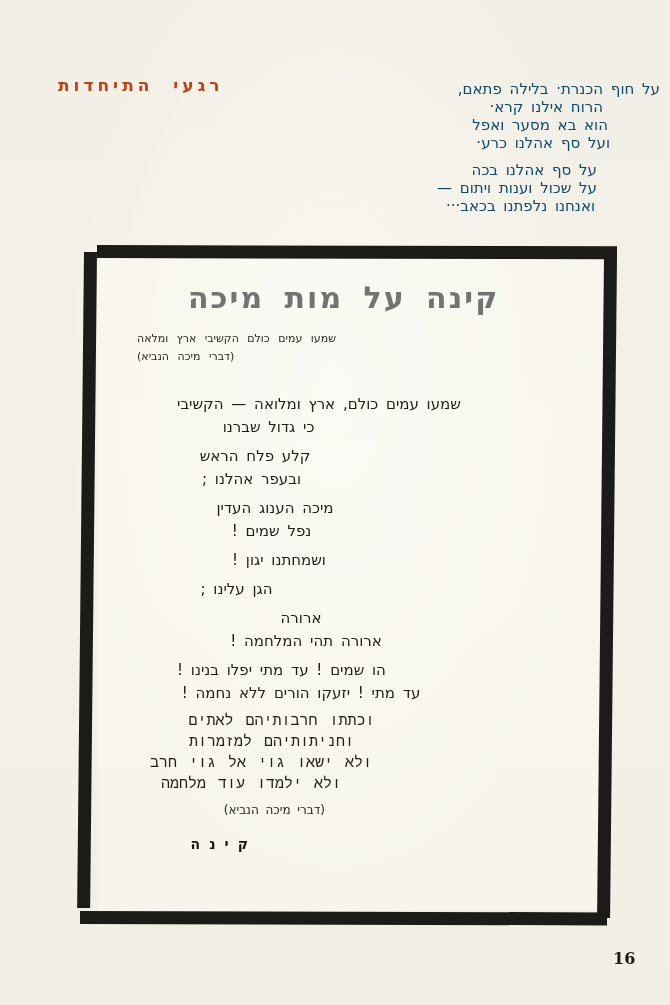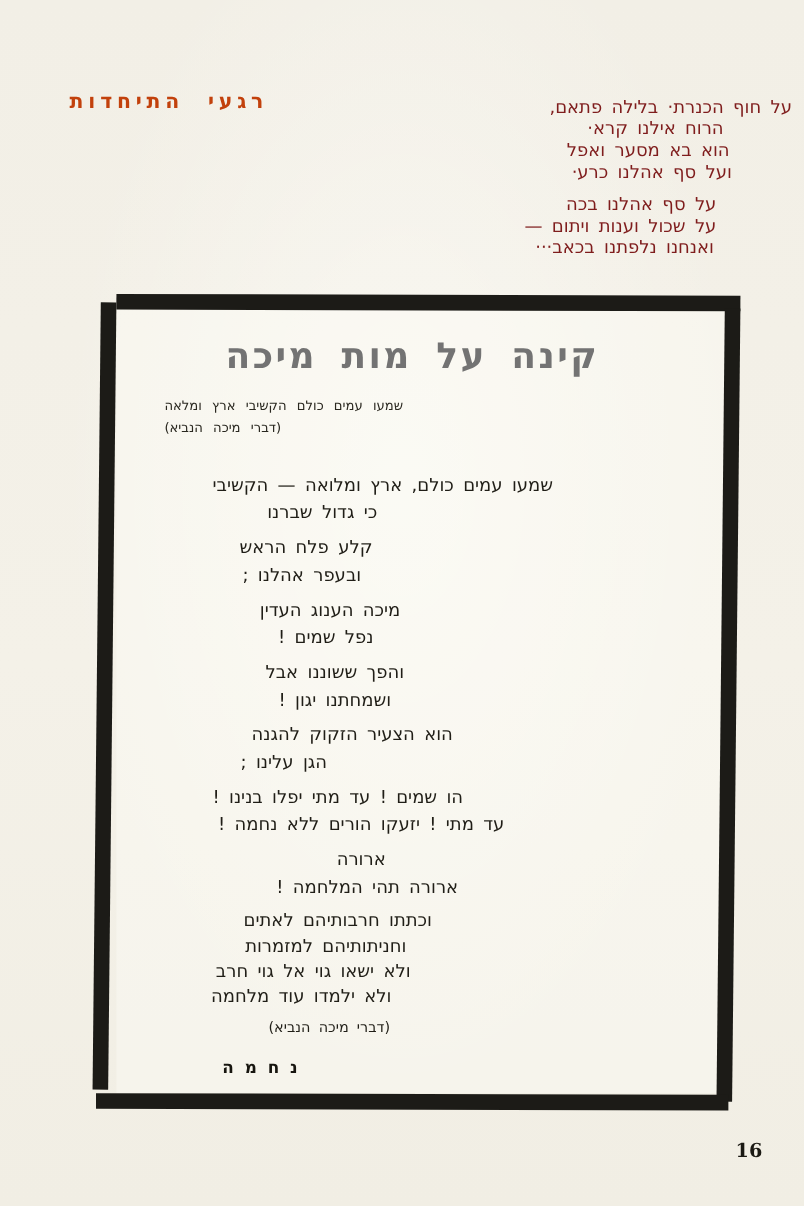--- a/index.html
+++ b/index.html
@@ -22,21 +22,21 @@
     position: absolute; left: 58px; top: 45px;
     font-size: 17px; font-weight: bold;
     letter-spacing: 4px; word-spacing: 10px;
     color: #c2410c; white-space: nowrap; margin-top: 30px;
   }
   
   .opening-poem {
     position: absolute; top: 80px; right: 10px;
     direction: rtl; text-align: right;
     font-size: 15px; line-height: 18px;
-    word-spacing: 3px; color: #7f1d1d;
+    word-spacing: 3px; color: #0c4a6e;
     white-space: nowrap;
   }
   .opening-poem .stanza { margin-bottom: 9px; }
   
   .bar { position: absolute; background: #1c1b17; }
   .bar-top    { left: 97px;  top: 245px; width: 520px; height: 13px; transform: rotate(0.15deg); transform-origin: left center; }
   .bar-left   { left: 84px;  top: 252px; width: 13px;  height: 656px; transform: rotate(0.6deg); transform-origin: center top; }
   .bar-right  { left: 604px; top: 257px; width: 13px;  height: 661px; transform: rotate(0.6deg); transform-origin: center top; }
   .bar-bottom { left: 80px;  top: 911px; width: 527px; height: 13px; transform: rotate(0.15deg); transform-origin: left center; }
   .box-inner {
@@ -59,21 +59,21 @@
     white-space: nowrap;
   }
   .main-poem {
     position: absolute; top: 393px; left: 110px; width: 420px;
     direction: rtl; text-align: right;
     font-size: 15px; word-spacing: 3px;
     color: #201e17; white-space: nowrap;
   }
   .main-poem .stanza { margin-bottom: 6px; }
   .main-poem .pline { line-height: 23px; text-align: center; }
-  .main-poem .stanza-last .pline { line-height: 21px; }
+  .main-poem .stanza-last .pline { line-height: 21px; font-family: Liberation Mono, monospace; }
   .main-poem .attribution { font-size: 12px; line-height: 19px; padding-right: 205px; }
   .main-poem .signature {
     margin-top: 16px; padding-right: 273px;
     font-weight: bold; font-size: 14px; letter-spacing: 9px;
     color: #17150f;
   }
   .page-number {
     position: absolute; left: 585px; top: 949px;
     font-family: "DejaVu Serif", serif;
     font-size: 16px; font-weight: bold; color: #1b1913; margin-left: 28px;
@@ -120,38 +120,36 @@
   </div>
   <div class="stanza">
     <div class="pline" style="padding-right:130px">קלע פלח הראש</div>
     <div class="pline" style="padding-right:137px">ובעפר אהלנו ;</div>
   </div>
   <div class="stanza">
     <div class="pline" style="padding-right:90px">מיכה הענוג העדין</div>
     <div class="pline" style="padding-right:97px">נפל שמים !</div>
   </div>
   <div class="stanza">
-    <div class="pline" style="padding-right:82px">והפך ששוננו אבל</div>
     <div class="pline" style="padding-right:82px">ושמחתנו יגון !</div>
   </div>
   <div class="stanza">
-    <div class="pline" style="padding-right:53px">הוא הצעיר הזקוק להגנה</div>
     <div class="pline" style="padding-right:167px">הגן עלינו ;</div>
+  </div>
+  <div class="stanza">
+    <div class="pline" style="padding-right:38px">ארורה</div>
+    <div class="pline" style="padding-right:28px">ארורה תהי המלחמה !</div>
   </div>
   <div class="stanza">
     <div class="pline" style="padding-right:77px">הו שמים ! עד מתי יפלו בנינו !</div>
     <div class="pline" style="padding-right:38px">עד מתי ! יזעקו הורים ללא נחמה !</div>
-  </div>
-  <div class="stanza">
-    <div class="pline" style="padding-right:38px">ארורה</div>
-    <div class="pline" style="padding-right:28px">ארורה תהי המלחמה !</div>
   </div>
   <div class="stanza stanza-last">
     <div class="pline" style="padding-right:77px">וכתתו חרבותיהם לאתים</div>
     <div class="pline" style="padding-right:97px">וחניתותיהם למזמרות</div>
     <div class="pline" style="padding-right:118px">ולא ישאו גוי אל גוי חרב</div>
     <div class="pline" style="padding-right:138px">ולא ילמדו עוד מלחמה</div>
   </div>
   <div class="attribution">(דברי מיכה הנביא)</div>
-  <div class="signature">נחמה</div>
+  <div class="signature">קינה</div>
 </div>
 
 <div class="page-number">16</div>
 
 </body></html>

